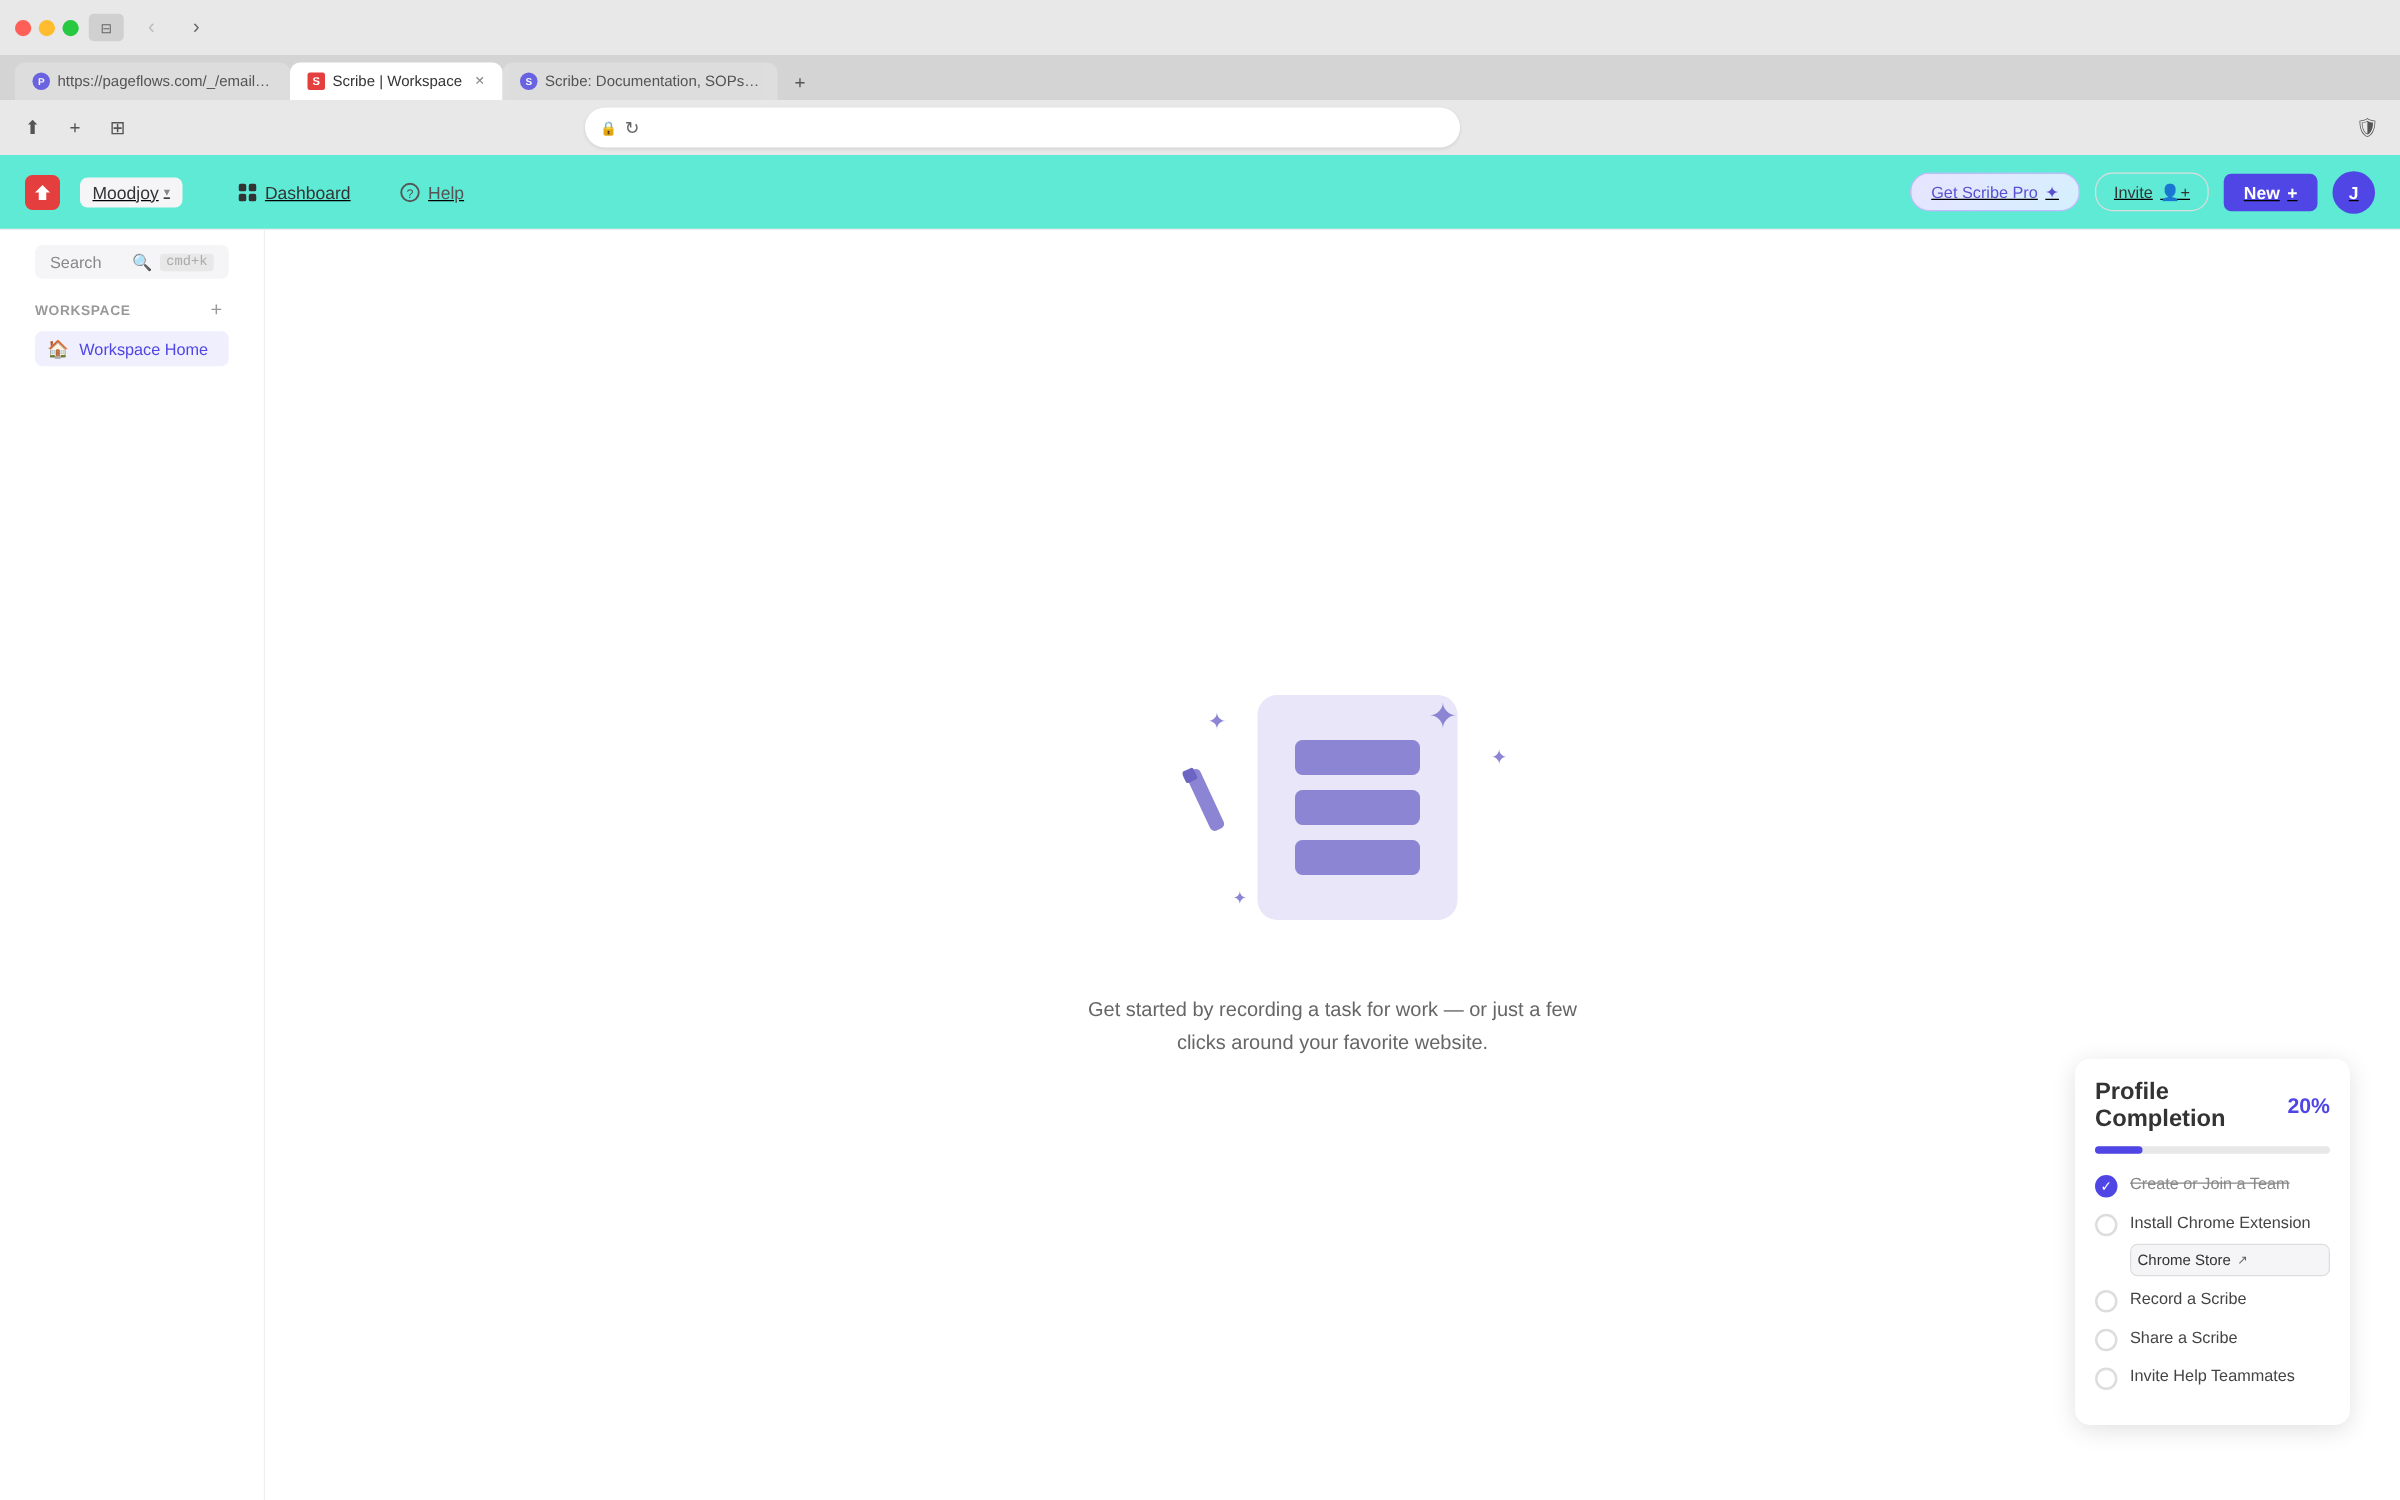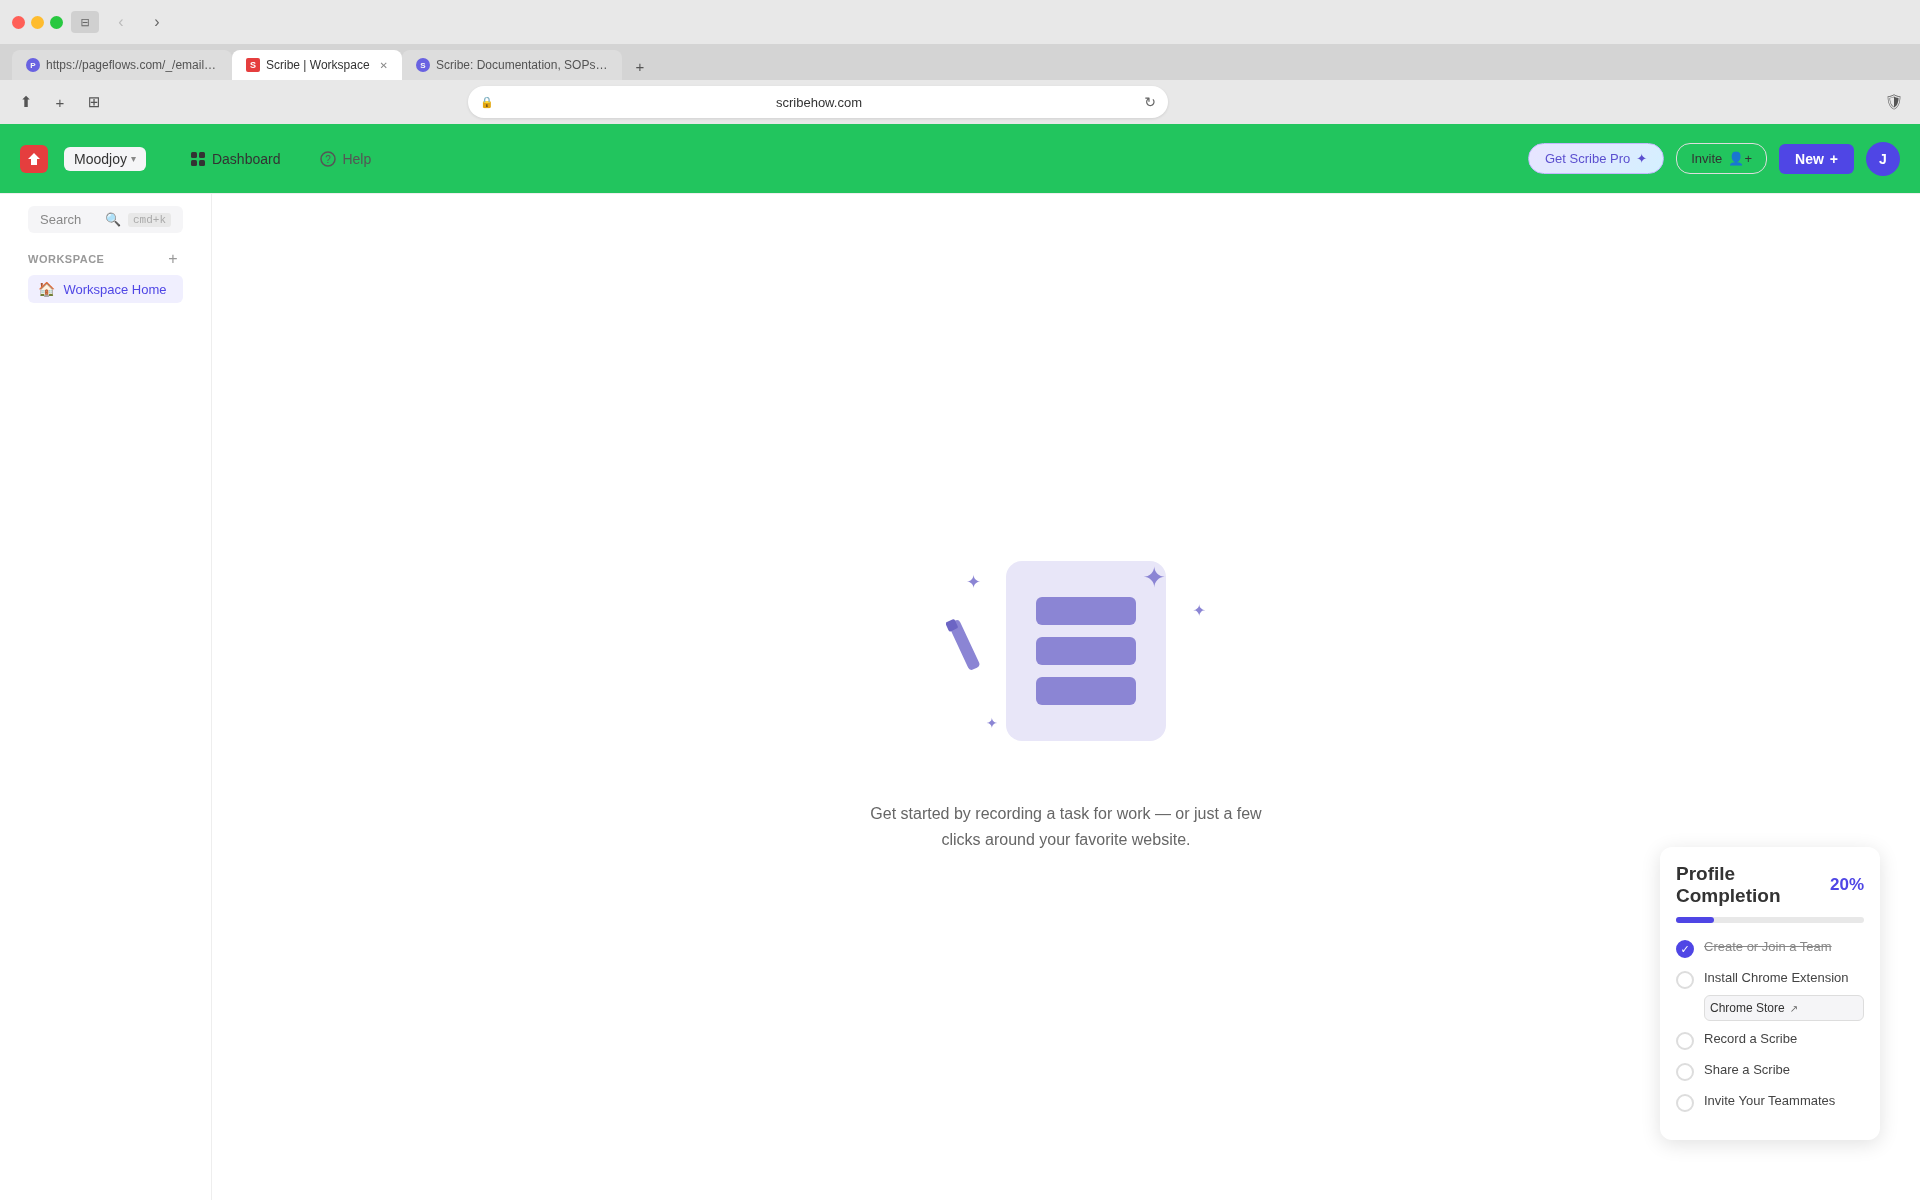--- a/index.html
+++ b/index.html
@@ -32,21 +32,21 @@
     .lock-icon { color: #666; font-size: 11px; }
     .address-text { font-size: 13px; color: #333; flex: 1; text-align: center; }
     .reload-btn { color: #666; font-size: 14px; }
     .toolbar-right { display: flex; gap: 6px; align-items: center; margin-left: auto; }
     .toolbar-icon { width: 28px; height: 28px; display: flex; align-items: center; justify-content: center; color: #555; font-size: 15px; cursor: pointer; }
 
     
     .app { display: flex; flex-direction: column; height: calc(1200px - 124px); background: #fff; }
 
     
-    .topnav { display: flex; align-items: center; padding: 0 20px; height: 70px; background: #22c55e; border-bottom: 1px solid #eee; gap: 16px; }
+    .topnav { display: flex; align-items: center; padding: 0 20px; height: 60px; background: #5eead4; border-bottom: 1px solid #eee; gap: 16px; text-decoration: underline; }
     .logo { display: flex; align-items: center; gap: 8px; }
     .logo-icon { width: 28px; height: 28px; }
     .workspace-selector { display: flex; align-items: center; gap: 4px; padding: 4px 10px; background: #f5f5f7; border-radius: 6px; cursor: pointer; font-size: 14px; color: #333; font-weight: 500; }
     .workspace-chevron { font-size: 10px; color: #888; }
     .nav-center { display: flex; align-items: center; gap: 24px; margin-left: 20px; }
     .nav-item { display: flex; align-items: center; gap: 6px; font-size: 14px; color: #555; cursor: pointer; padding: 6px 8px; border-radius: 6px; }
     .nav-item.active { color: #333; font-weight: 500; }
     .nav-right { margin-left: auto; display: flex; align-items: center; gap: 12px; }
     .get-pro-btn { display: flex; align-items: center; gap: 6px; padding: 7px 16px; background: linear-gradient(135deg, #e8e4ff, #d4f0ff); border: 1px solid #c4b8ff; border-radius: 20px; font-size: 13px; color: #5b4fcf; font-weight: 500; cursor: pointer; }
     .invite-btn { display: flex; align-items: center; gap: 6px; padding: 7px 14px; border: 1px solid #ddd; border-radius: 14px; font-size: 13px; color: #333; cursor: pointer; }
@@ -145,21 +145,20 @@
   </div>
 
   <div class="browser-addressbar">
     <div class="toolbar-right" style="margin-left:0;">
       <div class="toolbar-icon">⬆</div>
       <div class="toolbar-icon">+</div>
       <div class="toolbar-icon">⊞</div>
     </div>
     <div class="address-bar">
       <span class="lock-icon">🔒</span>
-      <span class="address-text">scribehow.com</span>
       <span class="reload-btn">↻</span>
     </div>
     <div class="toolbar-right">
       <div class="toolbar-icon">🛡</div>
     </div>
   </div>
 </div>
 
 <div class="app">
 
@@ -285,18 +284,18 @@
           <span class="checklist-item-label">Record a Scribe</span>
         </div>
 
         <div class="checklist-item">
           <div class="check-circle"></div>
           <span class="checklist-item-label">Share a Scribe</span>
         </div>
 
         <div class="checklist-item">
           <div class="check-circle"></div>
-          <span class="checklist-item-label">Invite Your Teammates</span>
+          <span class="checklist-item-label">Invite Help Teammates</span>
         </div>
       </div>
     </div>
   </div>
 </div>
 
 </body></html>

